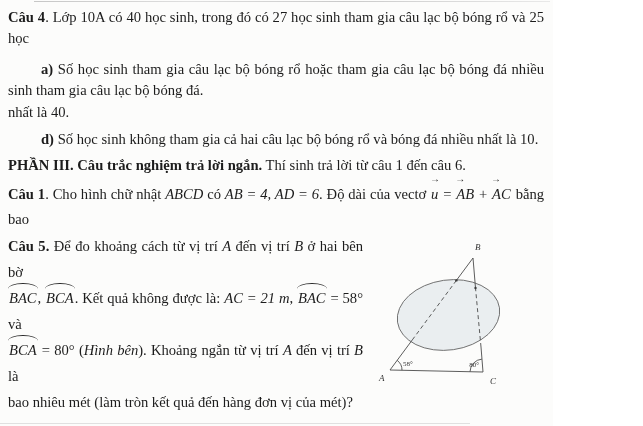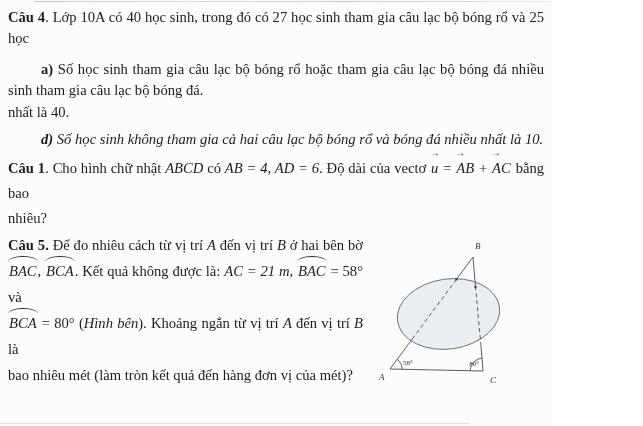--- a/index.html
+++ b/index.html
@@ -39,21 +39,21 @@
   .vec .arr {
     position:absolute; top:-8px; left:0; right:0;
     text-align:center; font-size:10px; font-style:normal; line-height:1;
     letter-spacing:0; color:#2e2e2e;
   }
   .q4l1 { margin-top:3px; }
   .it-a1 { margin-top:9px; line-height:22px; }
   .it-a2 { line-height:22px; }
   .it-b { margin-top:7px; }
   .it-c { margin-top:6px; }
-  .it-d { margin-top:6px;font-style:italic; }
+  .it-d { margin-top:6px; }
   .p3 { margin-top:5px; }
   .q1l { line-height:25px; }
   .q1l1 { margin-top:6px; }
   .row { margin-top:1px; display:flex; }
   .col-text { width:445px; }
   .col-text .ln { line-height:26px; }
   .col-fig { width:181px; }
   .fig-svg { display:block; }
   .fl { stroke:#4b4b4b; stroke-width:0.9; fill:none; }
   .fl-dash { stroke:#4b4b4b; stroke-width:0.9; fill:none; stroke-dasharray:4 3; }
@@ -71,27 +71,27 @@
     <div class="ln jl q4l1"><span class="b">Câu 4</span><span>. Lớp 10A có 40 học sinh, trong đó có 27 học sinh tham gia câu lạc bộ bóng rổ và 25 học</span></div>
     <div class="ln jl ind it-a1"><span class="b">a)</span><span> Số học sinh tham gia câu lạc bộ bóng rổ hoặc tham gia câu lạc bộ bóng đá nhiều</span></div>
 
     <div class="ln">sinh tham gia câu lạc bộ bóng đá.</div>
     <div class="ln it-a2">nhất là 40.</div>
 
 
 
     <div class="ln ind it-d"><span class="b">d)</span><span> Số học sinh không tham gia cả hai câu lạc bộ bóng rổ và bóng đá nhiều nhất là 10.</span></div>
 
+    <div class="ln p3"><span class="b">PHẦN III. Câu trắc nghiệm trả lời ngắn.</span><span> Thí sinh trả lời từ câu 1 đến câu 6.</span></div>
 
     <div class="ln jl q1l q1l1"><span class="b">Câu 1</span><span>. Cho hình chữ nhật </span><span class="mi">ABCD</span><span> có </span><span class="mi">AB = 4, AD = 6</span><span>. Độ dài của vectơ </span><span class="vec"><span class="arr">→</span><span class="mi">u</span></span><span> = </span><span class="vec"><span class="arr">→</span><span class="mi">AB</span></span><span> + </span><span class="vec"><span class="arr">→</span><span class="mi">AC</span></span><span> bằng bao</span></div>
-    <div class="ln q1l">nhiêu?</div>
 
     <div class="row">
       <div class="col-text">
-        <div class="ln jl"><span class="b">Câu 5.</span><span> Để đo nhiêu cách từ vị trí </span><span class="mi">A</span><span> đến vị trí </span><span class="mi">B</span><span> ở hai bên bờ</span></div>
+        <div class="ln jl"><span class="b">Câu 5.</span><span> Để đo khoảng cách từ vị trí </span><span class="mi">A</span><span> đến vị trí </span><span class="mi">B</span><span> ở hai bên bờ</span></div>
         <div class="ln jl"><span class="hat">BAC</span><span>, </span><span class="hat">BCA</span><span>. Kết quả không được là: </span><span class="mi">AC = 21 m</span><span>, </span><span class="hat">BAC</span><span> = 58° và</span></div>
         <div class="ln jl"><span class="hat">BCA</span><span> = 80° (</span><span class="mi">Hình bên</span><span>). Khoảng ngắn từ vị trí </span><span class="mi">A</span><span> đến vị trí </span><span class="mi">B</span><span> là</span></div>
         <div class="ln">bao nhiêu mét (làm tròn kết quả đến hàng đơn vị của mét)?</div>
       </div>
 
       <div class="col-fig">
         <svg class="fig-svg" width="181" height="158" viewBox="0 0 181 158" xmlns="http://www.w3.org/2000/svg">
 
           <ellipse cx="85.5" cy="82" rx="51.5" ry="35" transform="rotate(-8 85.5 82)" stroke="#6b6b6b" stroke-width="0.9" fill="#eaeef0"></ellipse>
 

